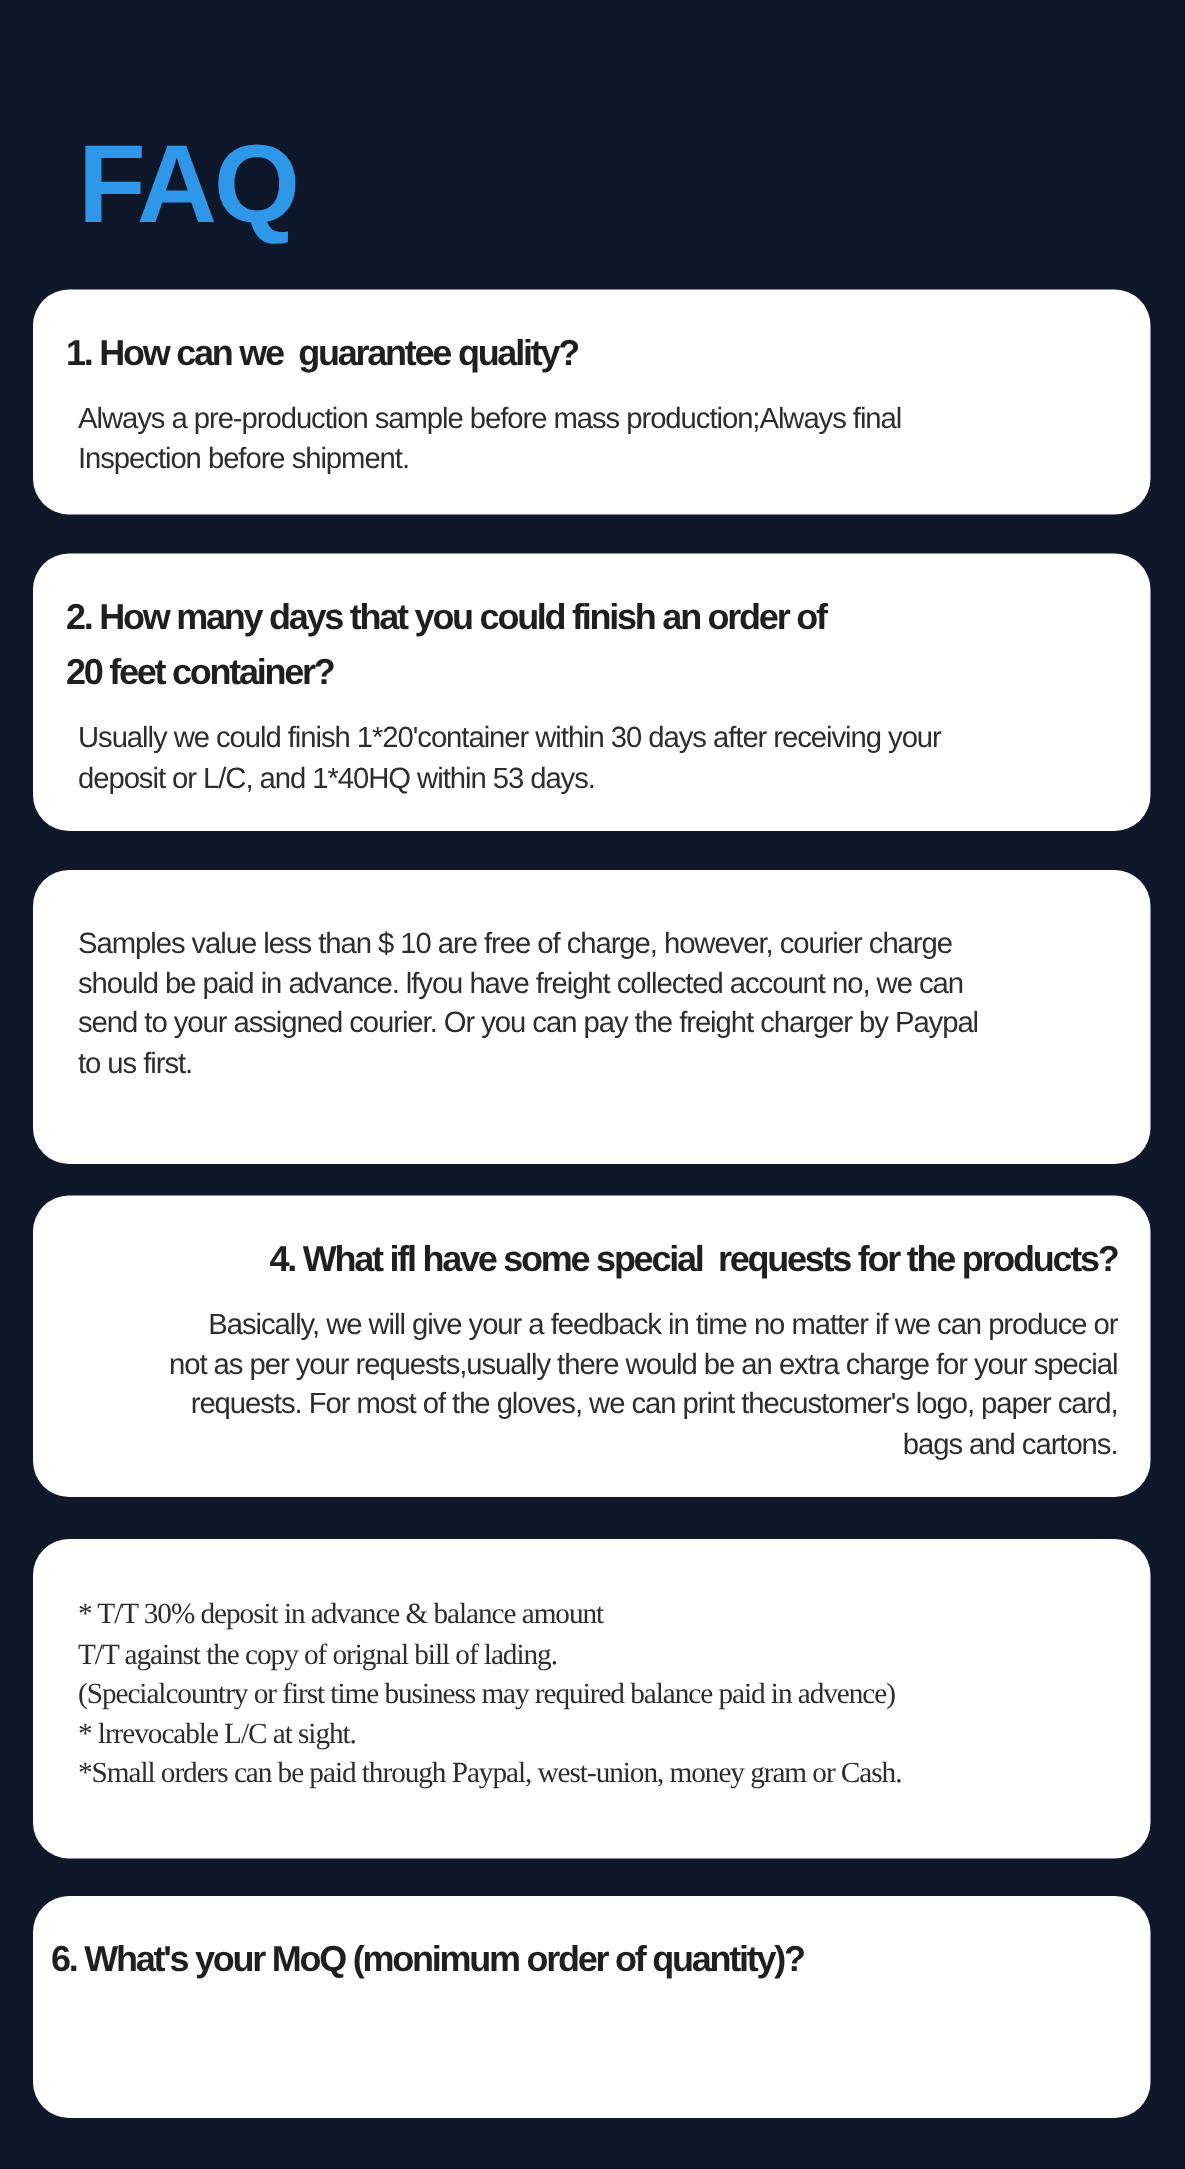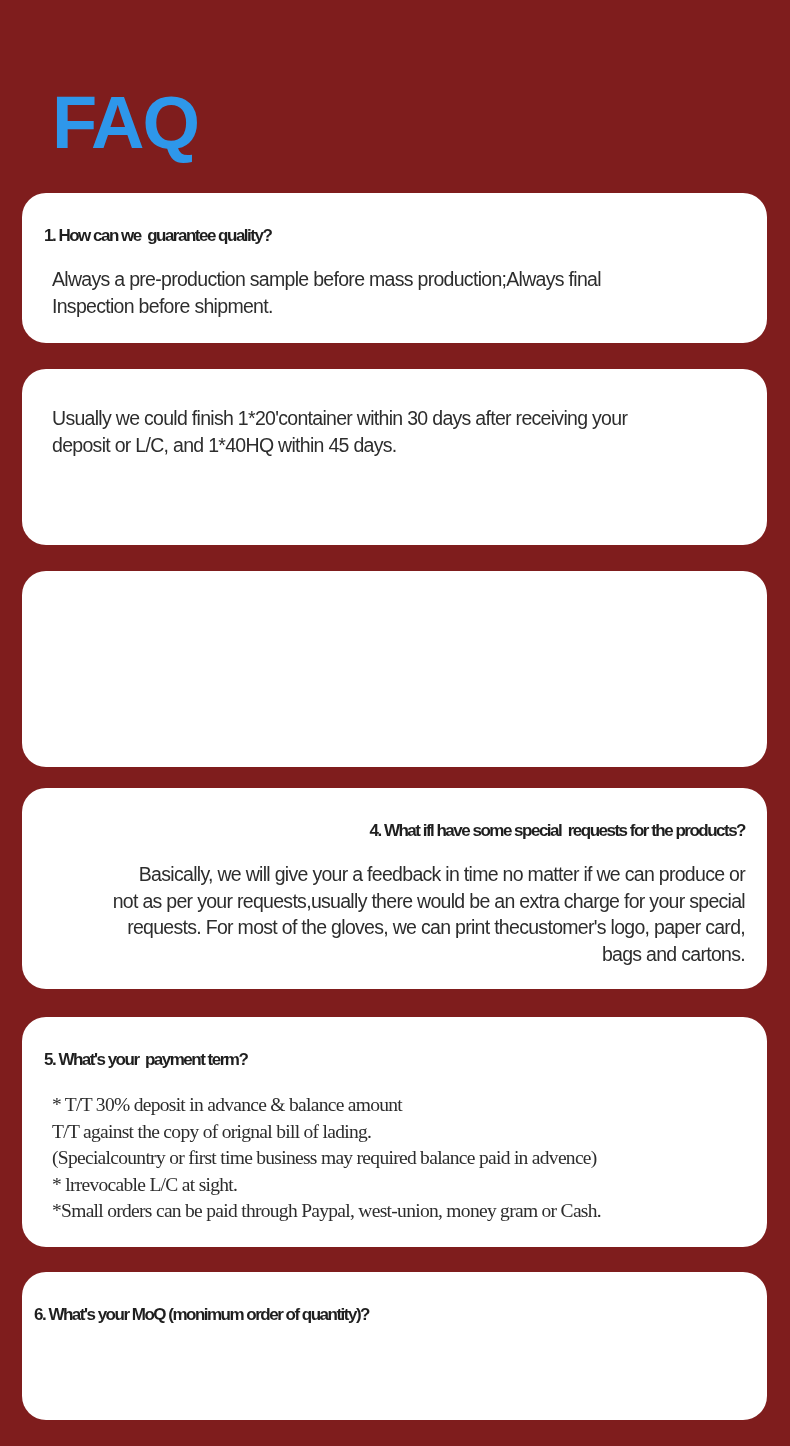--- a/index.html
+++ b/index.html
@@ -8,21 +8,21 @@
   }
   body {
     width: 790px;
     font-family: "Liberation Sans", sans-serif;
     background: #ebebeb;
   }
   .page {
     position: relative;
     width: 790px;
     height: 1446px;
-    background: #7f1d1d;
+    background: #0f172a;
     overflow: hidden;
   }
   .faq-title {
     position: absolute;
     left: 52px;
     top: 86px;
     margin: 0;
     font-size: 74px;
     line-height: 1.0;
     font-weight: bold;
@@ -38,21 +38,21 @@
     flex-direction: column;
   }
   .card {
     box-sizing: border-box;
     background: #ffffff;
     border-radius: 24px;
     padding: 24px 22px 22px 22px;
   }
   .card h2 {
     margin: 0;
-    font-size: 17px;
+    font-size: 24px;
     line-height: 37px;
     font-weight: bold;
     letter-spacing: -1.5px;
     color: #1f1f1f;
     white-space: pre;
   }
   .card .answer {
     margin: 12px 0 0 8px;
     font-size: 19.5px;
     line-height: 26.5px;
@@ -78,37 +78,42 @@
 
   <div class="cards">
 
     <div class="card c1">
       <h2>1. How can we  guarantee quality?</h2>
       <div class="answer">Always a pre-production sample before mass production;Always final
 Inspection before shipment.</div>
     </div>
 
     <div class="card c2">
+      <h2>2. How many days that you could finish an order of
+20 feet container?</h2>
       <div class="answer">Usually we could finish 1*20'container within 30 days after receiving your
-deposit or L/C, and 1*40HQ within 45 days.</div>
+deposit or L/C, and 1*40HQ within 53 days.</div>
     </div>
 
     <div class="card c3">
+      <div class="answer">Samples value less than $ 10 are free of charge, however, courier charge
+should be paid in advance. lfyou have freight collected account no, we can
+send to your assigned courier. Or you can pay the freight charger by Paypal
+to us first.</div>
     </div>
 
     <div class="card c4">
       <h2>4. What ifl have some special  requests for the products?</h2>
       <div class="answer">Basically, we will give your a feedback in time no matter if we can produce or
 not as per your requests,usually there would be an extra charge for your special
 requests. For most of the gloves, we can print thecustomer's logo, paper card,
 bags and cartons.</div>
     </div>
 
     <div class="card c5">
-      <h2>5. What's your  payment term?</h2>
       <div class="answer">* T/T 30% deposit in advance &amp; balance amount
 T/T against the copy of orignal bill of lading.
 (Specialcountry or first time business may required balance paid in advence)
 * lrrevocable L/C at sight.
 *Small orders can be paid through Paypal, west-union, money gram or Cash.</div>
     </div>
 
     <div class="card c6">
       <h2>6. What's your MoQ (monimum order of quantity)?</h2>
     </div>

